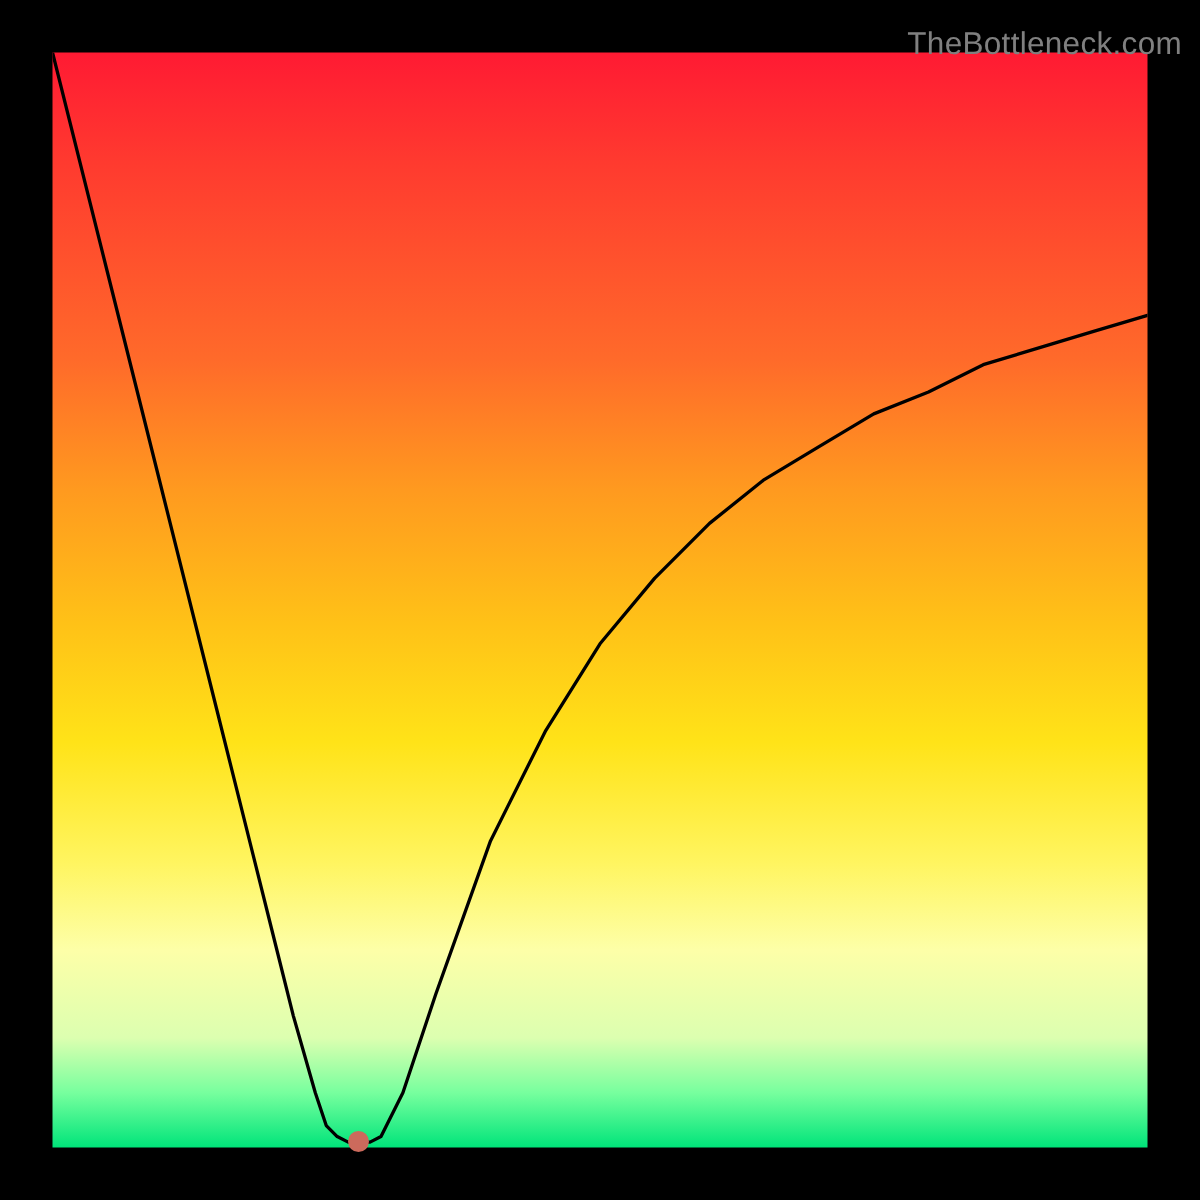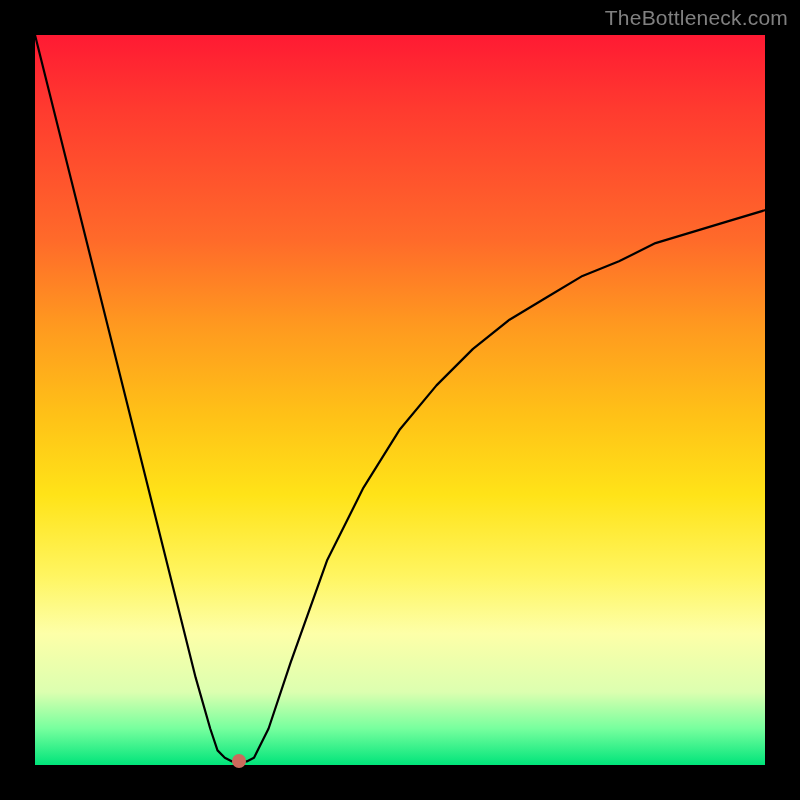--- a/index.html
+++ b/index.html
@@ -34,21 +34,21 @@
       #ffe318 63%,
       #fff560 74%,
       #fdffa8 82%,
       #dcffb0 90%,
       #77ff9e 95%,
       #00e47a 100%
     );
   }
   .watermark {
     position: absolute;
-    top: 6px;
+    top: 18px;
     right: 12px;
     color: #808080;
     font-size: 21px;
     letter-spacing: 0.2px;
     font-weight: 500;
     user-select: none;
   }
   svg.curve {
     position: absolute;
     left: 0;

